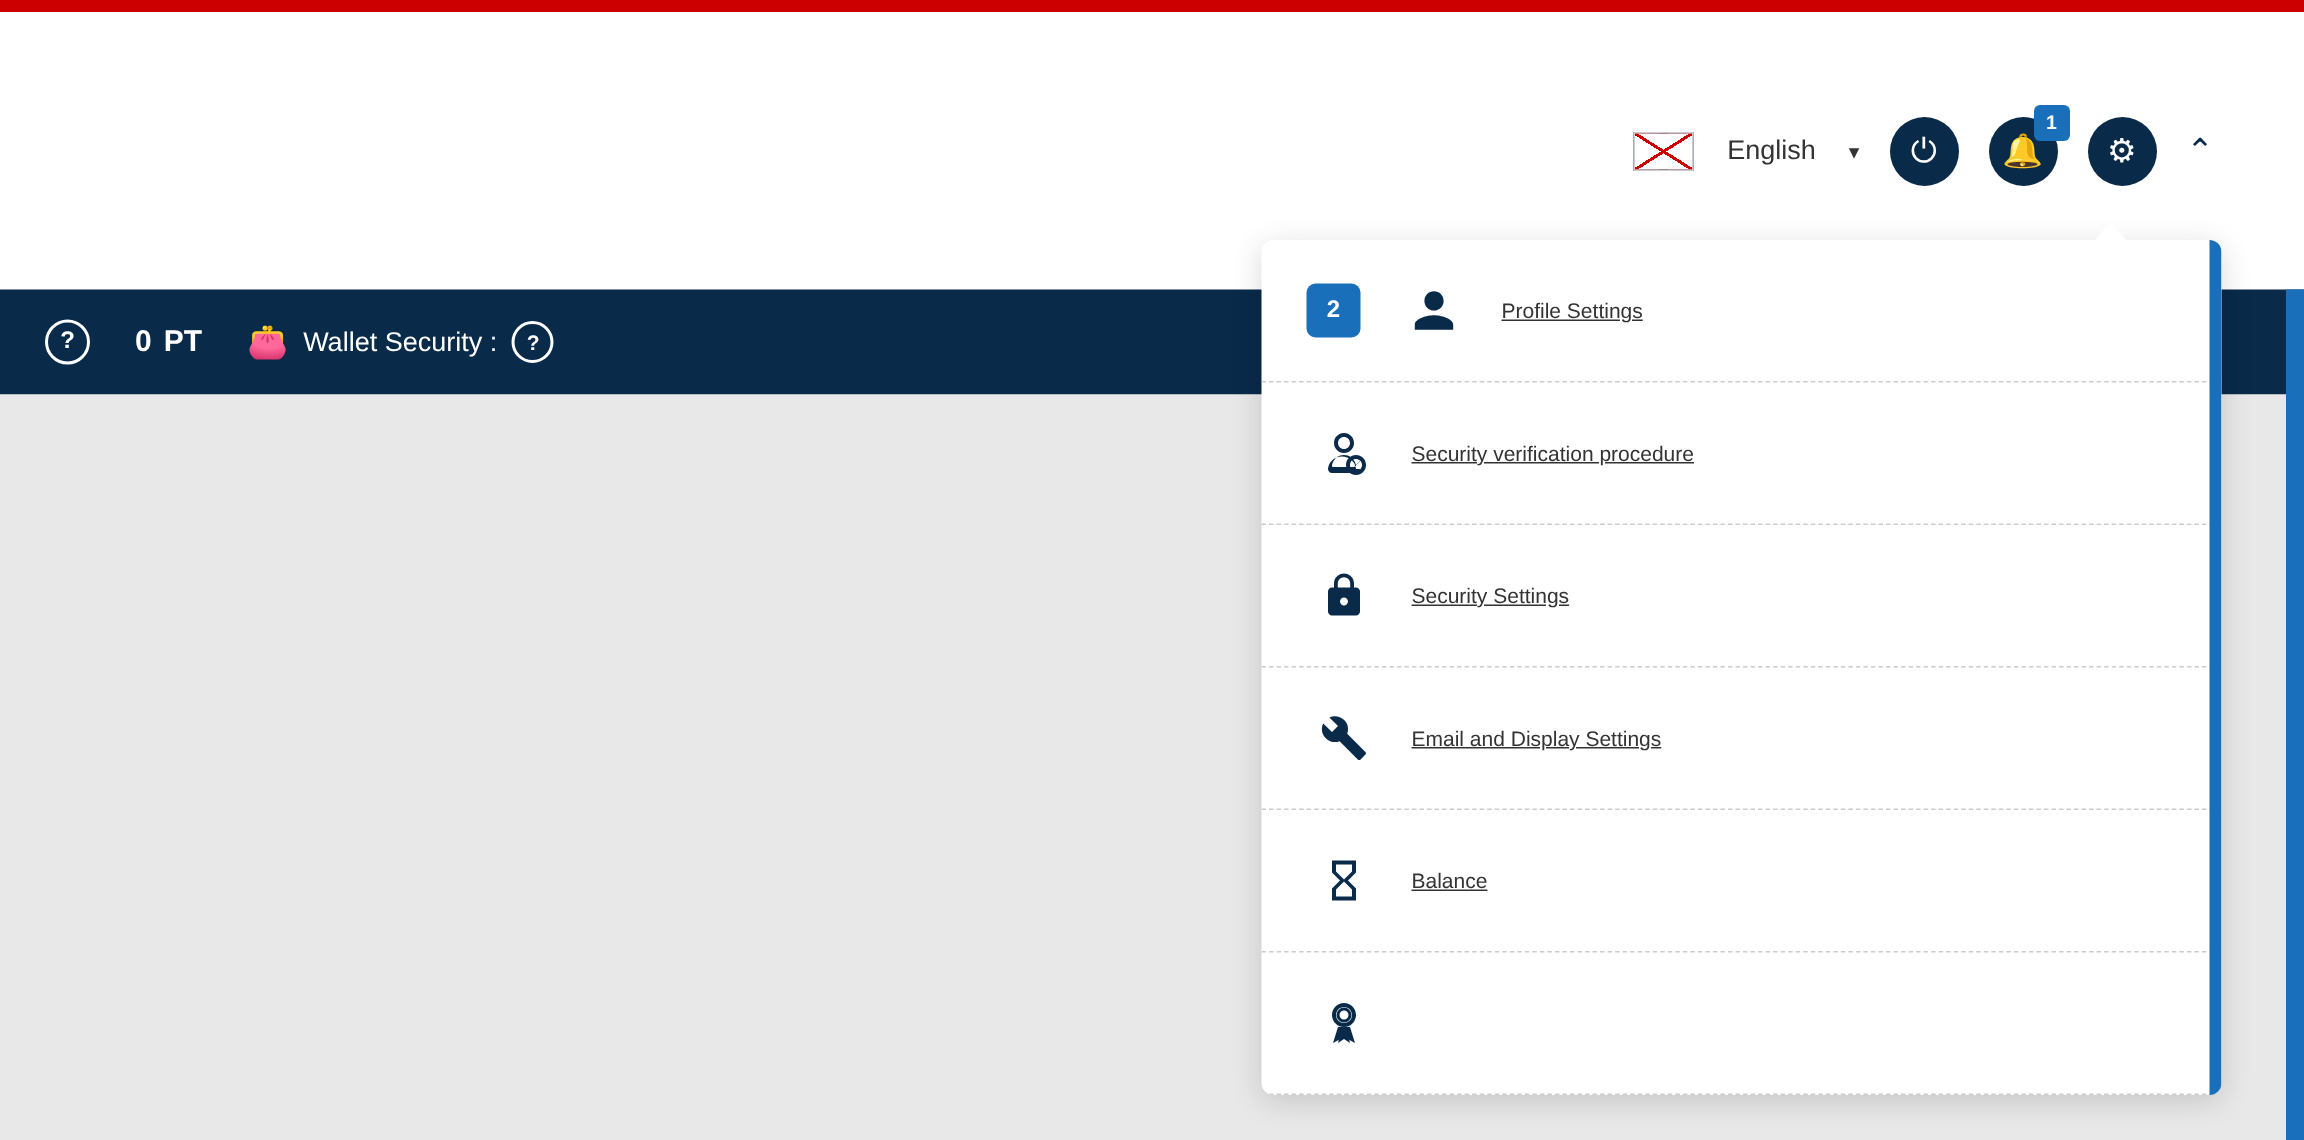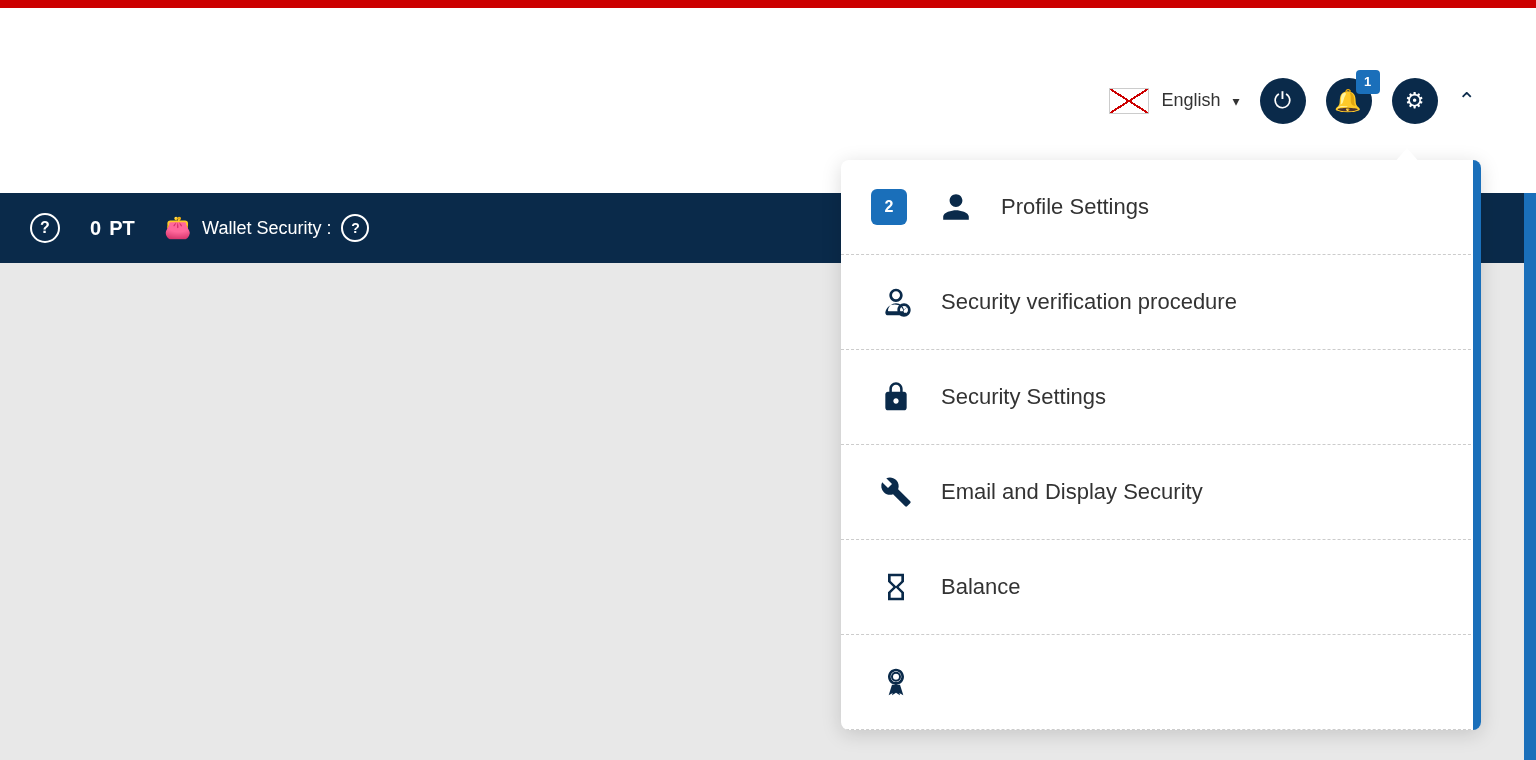--- a/index.html
+++ b/index.html
@@ -38,21 +38,21 @@
 
     .header-controls {
       display: flex;
       align-items: center;
       gap: 20px;
     }
 
     .lang-selector {
       display: flex;
       align-items: center;
-      gap: 12px;
+      gap: 22px;
       cursor: pointer;
       text-align: center;
     }
 
     .flag-icon {
       width: 40px;
       height: 26px;
       position: relative;
       border: 1px solid #ccc;
     }
@@ -270,23 +270,24 @@
       height: 50px;
       display: flex;
       align-items: center;
       justify-content: center;
       font-size: 28px;
       color: #0a2a4a;
       flex-shrink: 0;
     }
 
     .dropdown-item-text {
-      font-size: 22px;
+      font-size: 14px;
       color: #333;
       font-weight: 400;
+      text-decoration: underline;
     }
 
     
     .profile-badge {
       background: #1a6fba;
       color: white;
       font-size: 16px;
       font-weight: bold;
       width: 36px;
       height: 36px;
@@ -420,21 +421,21 @@
     </div>
     <span class="dropdown-item-text">Security Settings</span>
   </div>
 
   <div class="dropdown-item">
     <div class="dropdown-item-icon">
       <svg width="32" height="32" viewBox="0 0 24 24" fill="#0a2a4a">
         <path d="M22.7 19l-9.1-9.1c.9-2.3.4-5-1.5-6.9-2-2-5-2.4-7.4-1.3L9 6 6 9 1.6 4.7C.4 7.1.9 10.1 2.9 12.1c1.9 1.9 4.6 2.4 6.9 1.5l9.1 9.1c.4.4 1 .4 1.4 0l2.3-2.3c.5-.4.5-1.1.1-1.4z"></path>
       </svg>
     </div>
-    <span class="dropdown-item-text">Email and Display Security</span>
+    <span class="dropdown-item-text">Email and Display Settings</span>
   </div>
 
   <div class="dropdown-item">
     <div class="dropdown-item-icon">
       <svg width="32" height="32" viewBox="0 0 24 24" fill="#0a2a4a">
         <path d="M6 2v6l4 4-4 4v6h12v-6l-4-4 4-4V2H6zm10 14.5V20H8v-3.5l4-4 4 4zm-4-5l-4-4V4h8v3.5l-4 4z"></path>
       </svg>
     </div>
     <span class="dropdown-item-text">Balance</span>
   </div>

